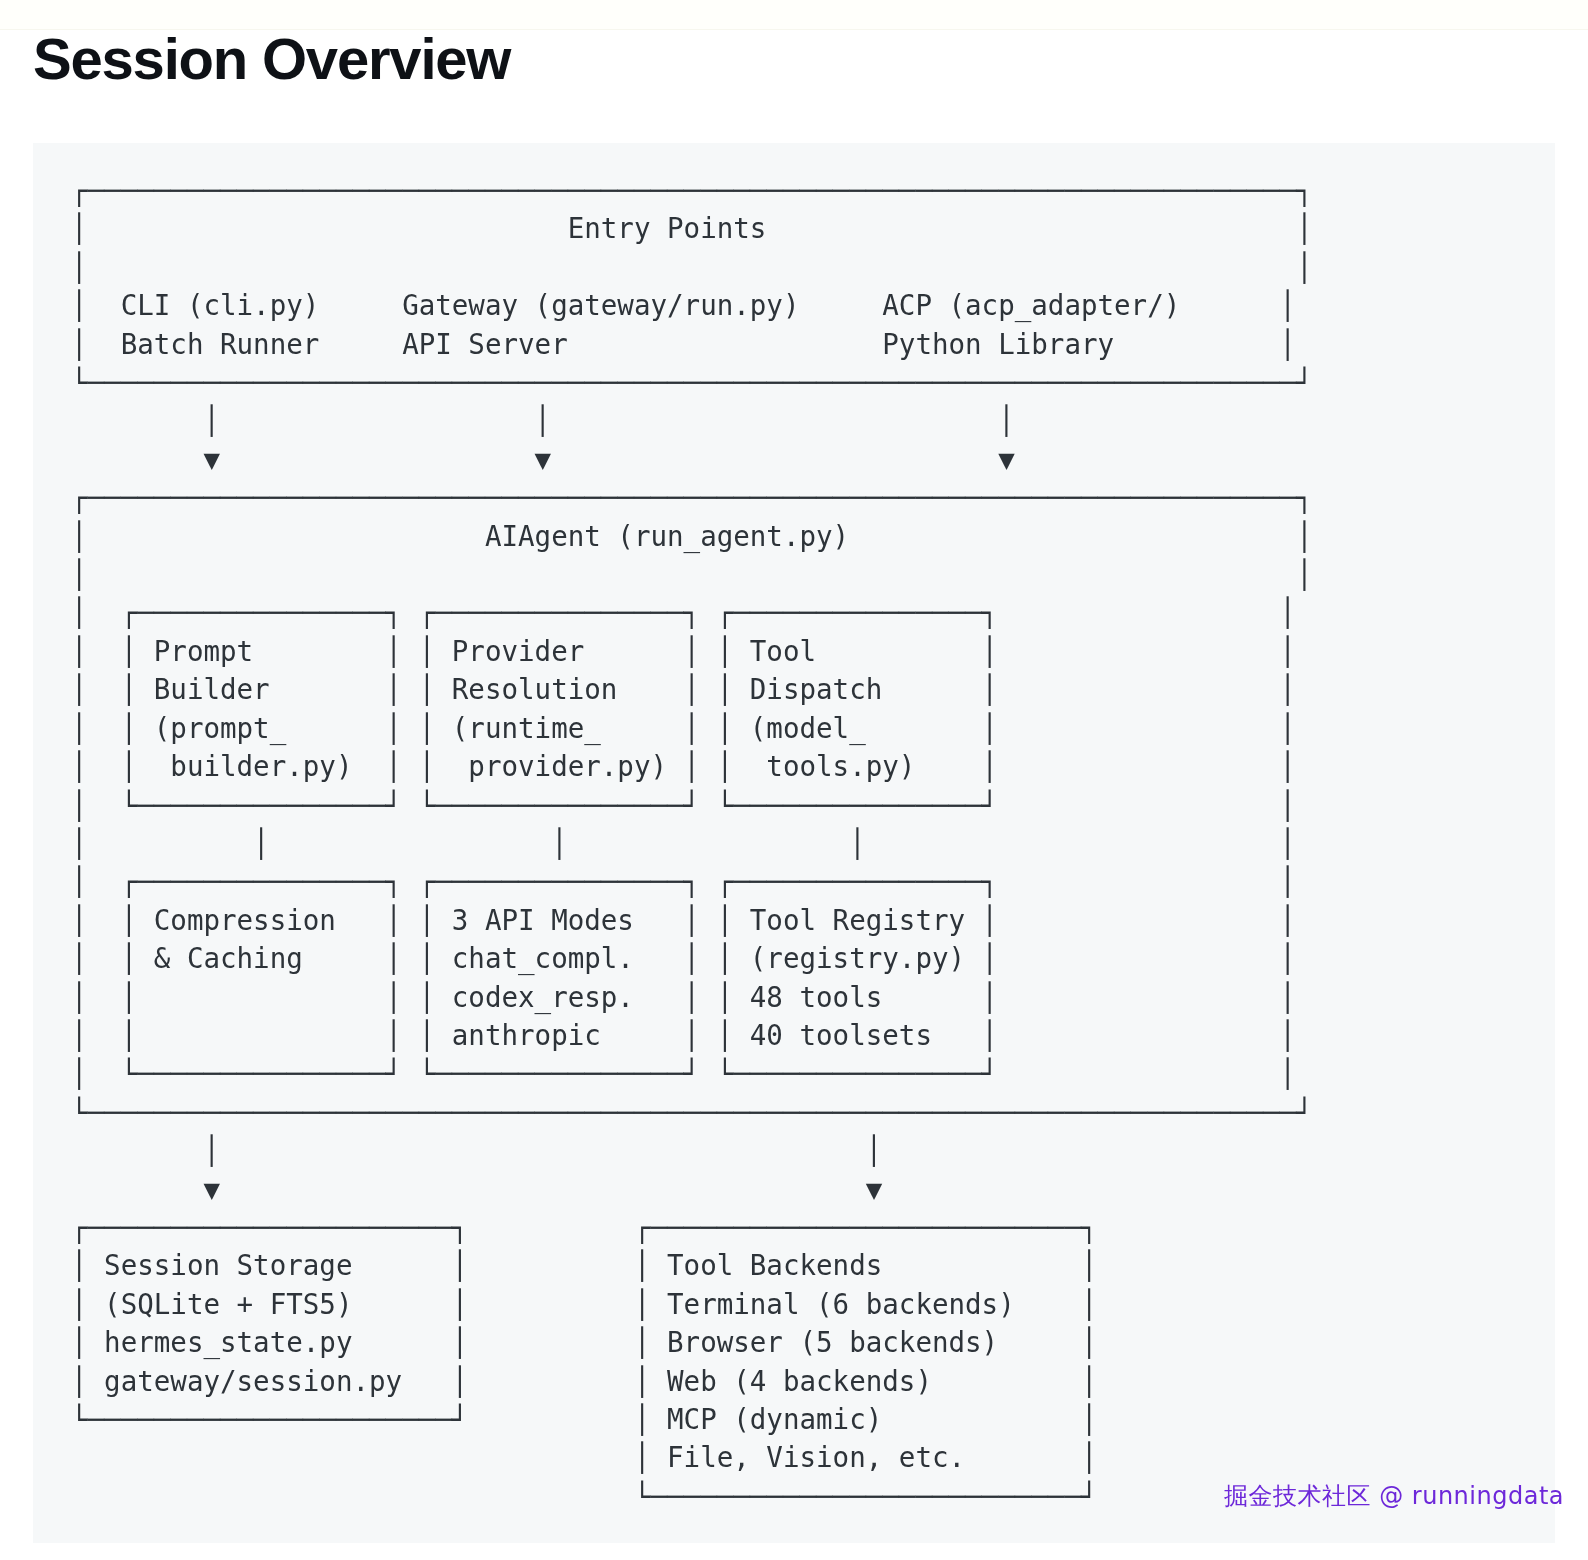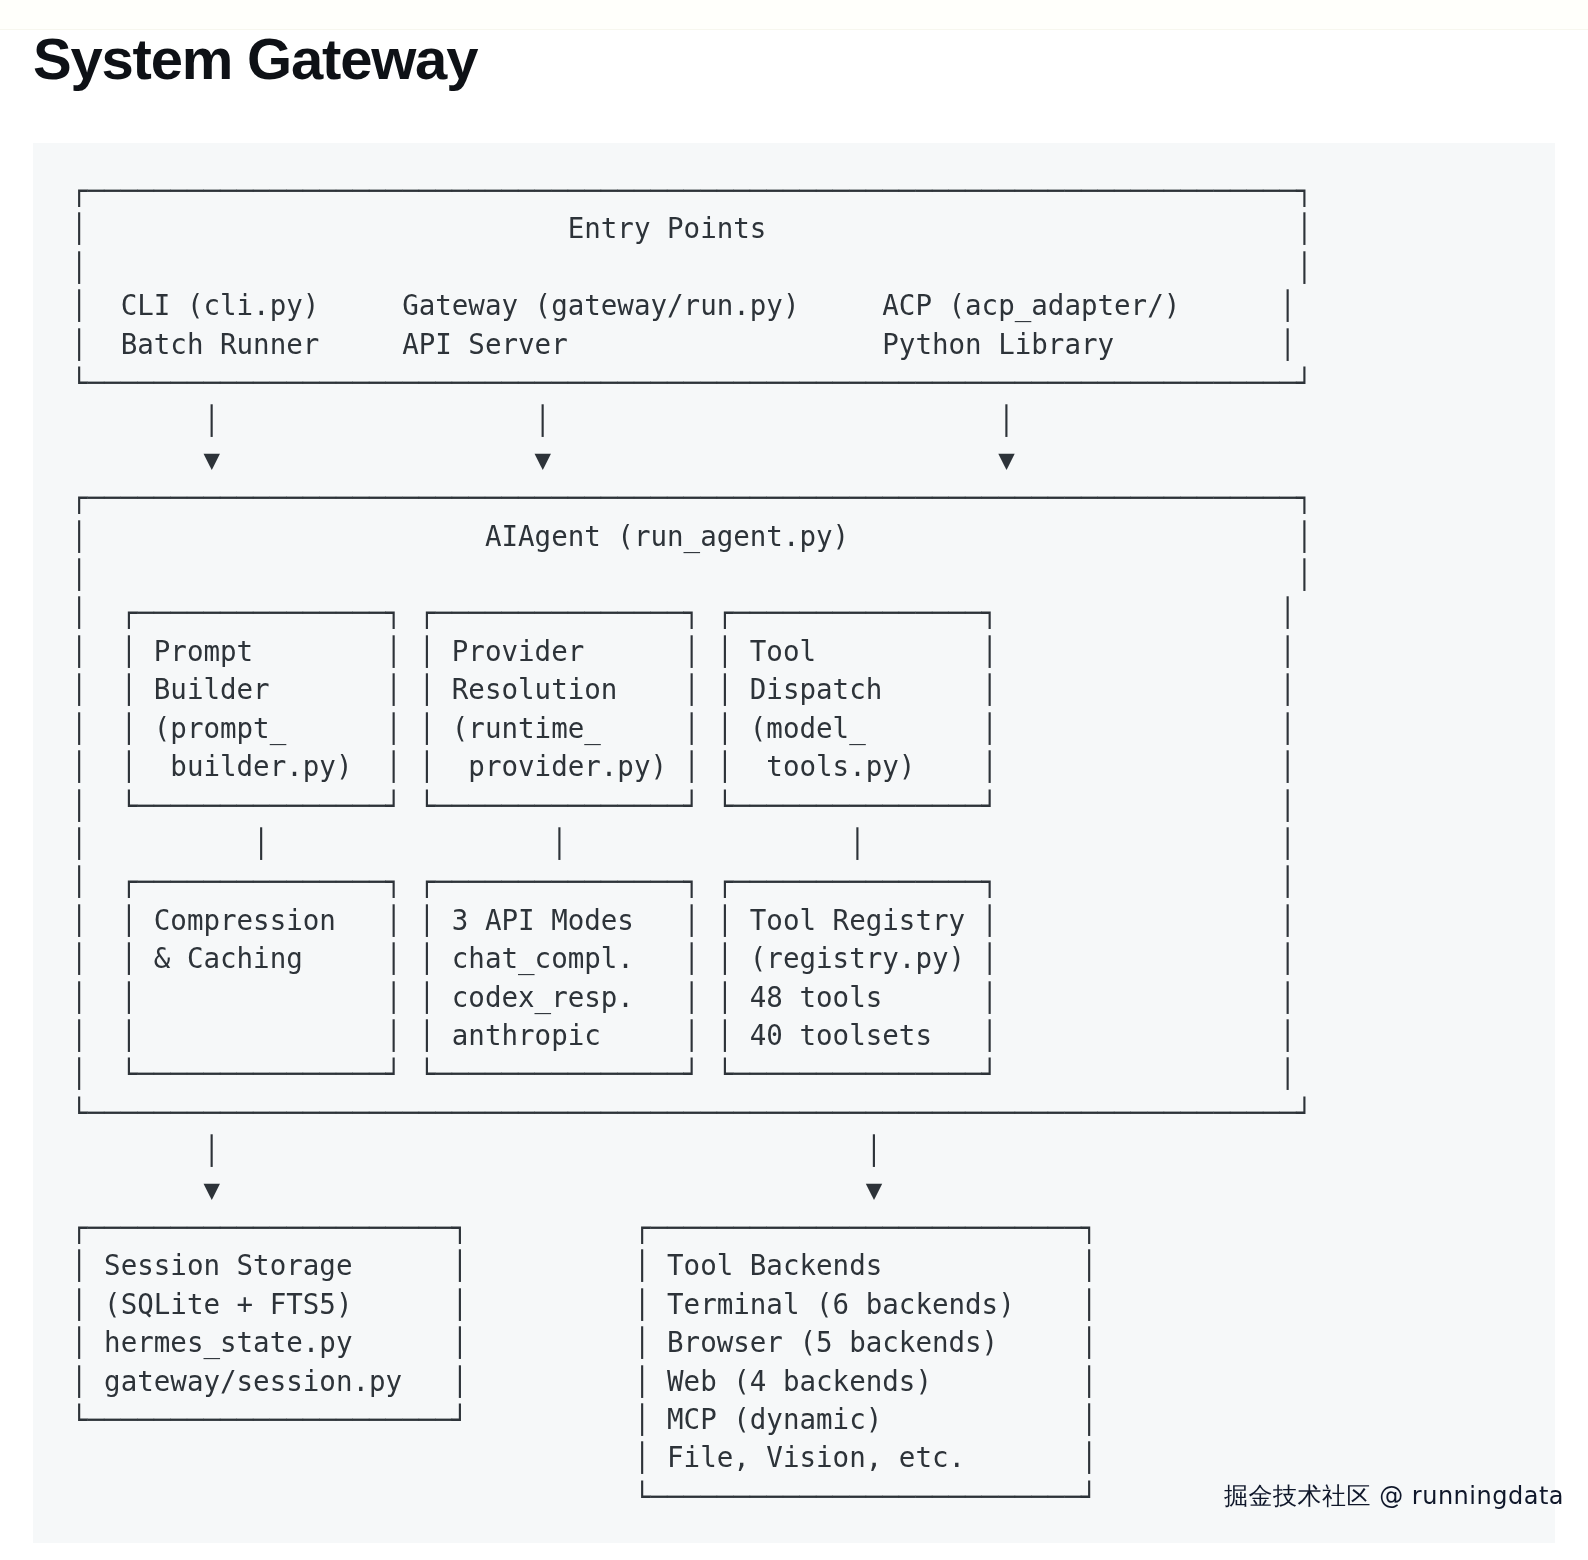--- a/index.html
+++ b/index.html
@@ -58,31 +58,31 @@
     color: #2d3339;
     white-space: pre;
     -webkit-font-smoothing: antialiased;
   }
   .watermark {
     position: absolute;
     right: 24px;
     bottom: 48px;
     font-family: "DejaVu Sans", sans-serif;
     font-size: 24px;
-    color: #0f172a;
+    color: #6d28d9;
     white-space: pre;
     letter-spacing: 0.5px;
   }
 </style>
 </head>
 <body>
 
 <div class="top-band"></div>
 
-<h1 class="page-title">System Gateway</h1>
+<h1 class="page-title">Session Overview</h1>
 
 <div class="diagram-card">
   <pre class="ascii-art">┌─────────────────────────────────────────────────────────────────────────┐
 │                             Entry Points                                │
 │                                                                         │
 │  CLI (cli.py)     Gateway (gateway/run.py)     ACP (acp_adapter/)      │
 │  Batch Runner     API Server                   Python Library          │
 └─────────────────────────────────────────────────────────────────────────┘
         │                   │                           │
         ▼                   ▼                           ▼

